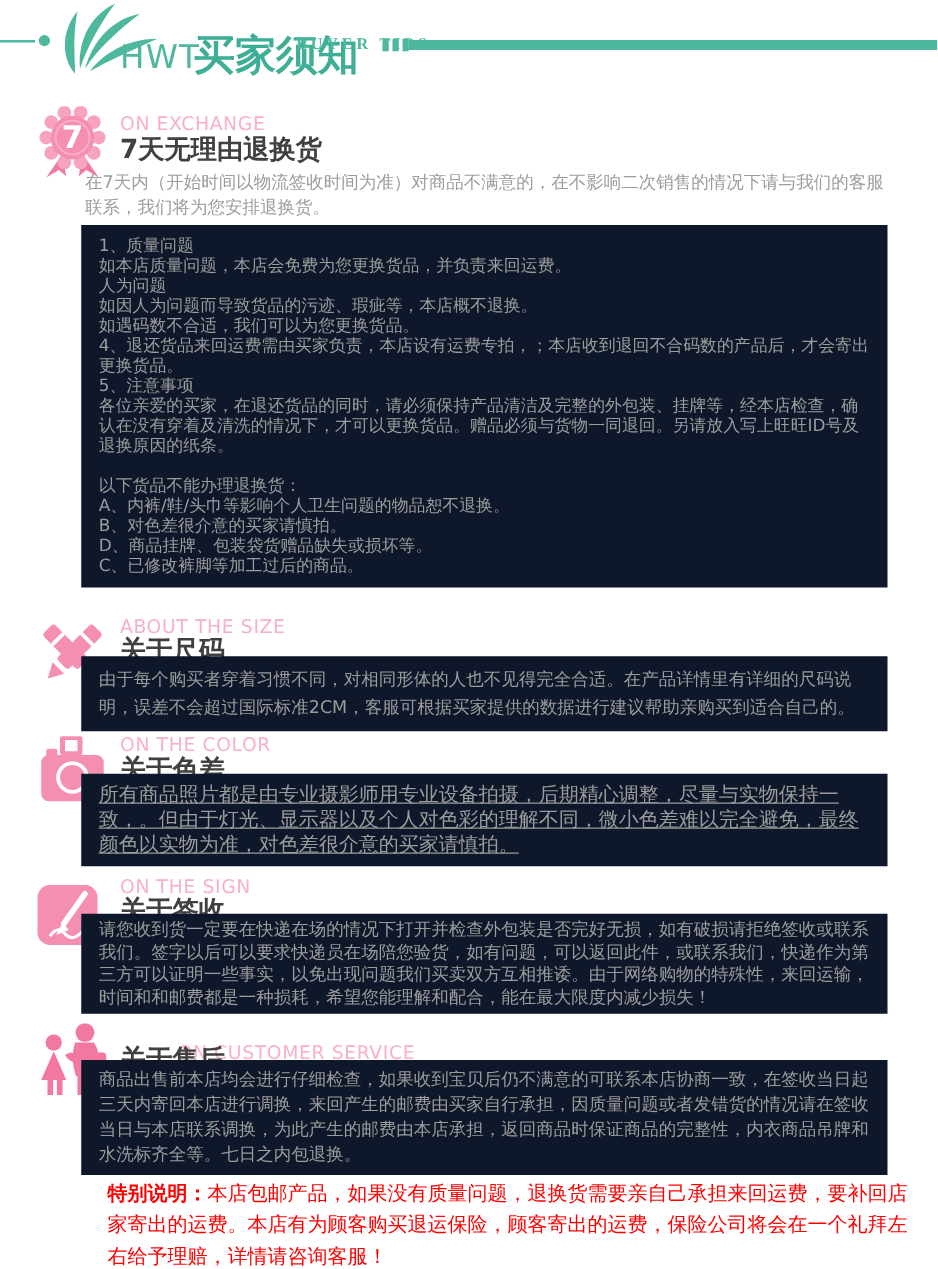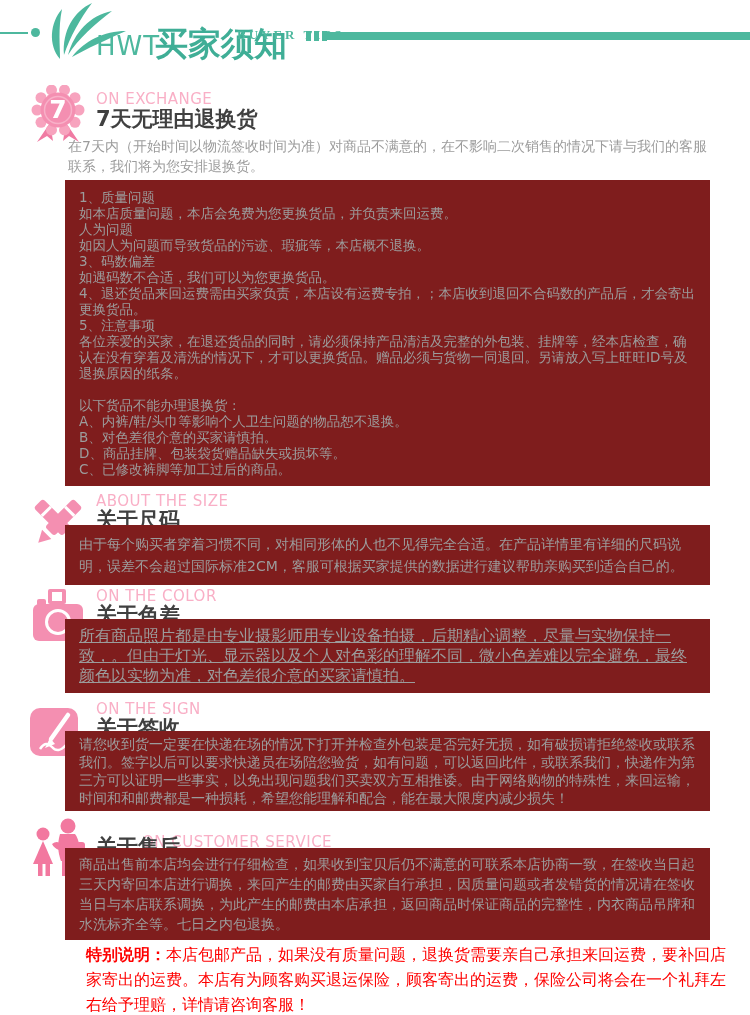--- a/index.html
+++ b/index.html
@@ -13,21 +13,21 @@
   .hdr-title{position:absolute;left:155px;top:22px;font-size:33px;font-weight:bold;color:#3FAE96;}
   .hdr-sub{position:absolute;left:237px;top:27px;font-size:13px;font-weight:bold;letter-spacing:3px;
            color:#4DB89E;font-family:"Liberation Serif",serif;}
   .hdr-sq{position:absolute;top:31px;width:5px;height:10px;background:#4DB89E;}
   .hdr-bar{position:absolute;left:327px;top:32px;width:423px;height:8px;background:#4DB89E;}
   
   .section{position:absolute;left:0;width:750px;}
   .sec-icon{position:absolute;left:28px;top:0;width:60px;height:60px;}
   .sec-en{position:absolute;left:96px;font-size:15px;color:#F9AFC6;letter-spacing:.5px;}
   .sec-cn{position:absolute;left:96px;font-size:21px;font-weight:bold;color:#404040;}
-  .sec-box{position:absolute;left:65px;width:645px;box-sizing:border-box;background:#7f1d1d;
+  .sec-box{position:absolute;left:65px;width:645px;box-sizing:border-box;background:#0f172a;
            color:#9C9C9C;}
   .intro{position:absolute;left:68px;width:640px;font-size:14px;line-height:20px;color:#9C9C9C;}
   .box-line{min-height:16px;}
   .badge-num{position:absolute;left:28px;top:10px;width:60px;text-align:center;
              font-size:25px;font-weight:bold;color:#ffffff;}
   
   .s1{top:85px;}  .s1 .sec-en{top:5px;} .s1 .sec-cn{top:20px;}
   .s1 .intro{top:51px;}
   .s1 .sec-box{top:95px;padding:9px 14px;font-size:13.5px;line-height:16px;}
   .s2{top:490px;} .s2 .sec-icon{top:3px;} .s2 .sec-en{top:2px;} .s2 .sec-cn{top:16px;}
@@ -87,21 +87,20 @@
     </svg>
     <div class="badge-num">7</div>
     <div class="sec-en">ON EXCHANGE</div>
     <div class="sec-cn">7天无理由退换货</div>
     <div class="intro">在7天内（开始时间以物流签收时间为准）对商品不满意的，在不影响二次销售的情况下请与我们的客服联系，我们将为您安排退换货。</div>
     <div class="sec-box">
         <div class="box-line">1、质量问题</div>
         <div class="box-line">如本店质量问题，本店会免费为您更换货品，并负责来回运费。</div>
         <div class="box-line">人为问题</div>
         <div class="box-line">如因人为问题而导致货品的污迹、瑕疵等，本店概不退换。</div>
-        <div class="box-line">3、码数偏差</div>
         <div class="box-line">如遇码数不合适，我们可以为您更换货品。</div>
         <div class="box-line">4、退还货品来回运费需由买家负责，本店设有运费专拍，；本店收到退回不合码数的产品后，才会寄出更换货品。</div>
         <div class="box-line">5、注意事项</div>
         <div class="box-line">各位亲爱的买家，在退还货品的同时，请必须保持产品清洁及完整的外包装、挂牌等，经本店检查，确认在没有穿着及清洗的情况下，才可以更换货品。赠品必须与货物一同退回。另请放入写上旺旺ID号及退换原因的纸条。</div>
         <div class="box-line"></div>
         <div class="box-line">以下货品不能办理退换货：</div>
         <div class="box-line">A、内裤/鞋/头巾等影响个人卫生问题的物品恕不退换。</div>
         <div class="box-line">B、对色差很介意的买家请慎拍。</div>
         <div class="box-line">D、商品挂牌、包装袋货赠品缺失或损坏等。</div>
         <div class="box-line">C、已修改裤脚等加工过后的商品。</div>

